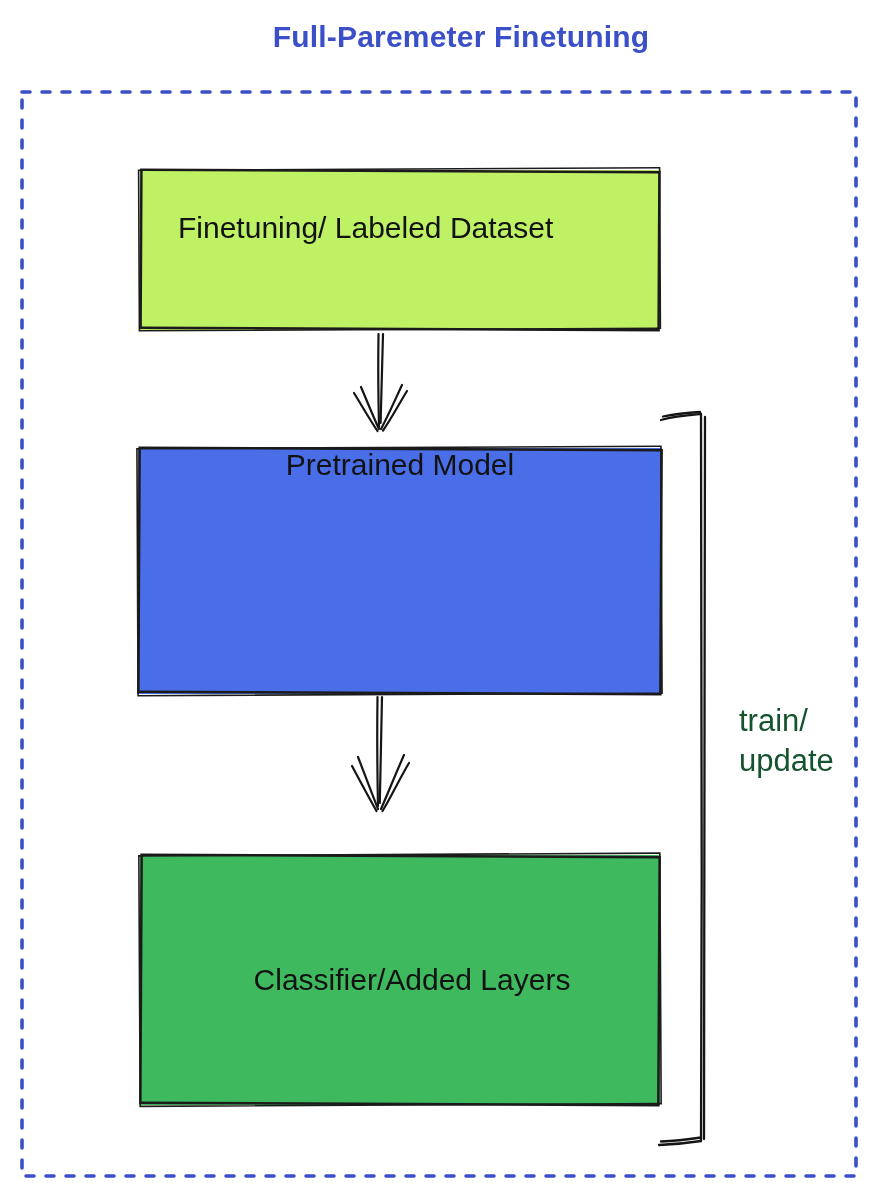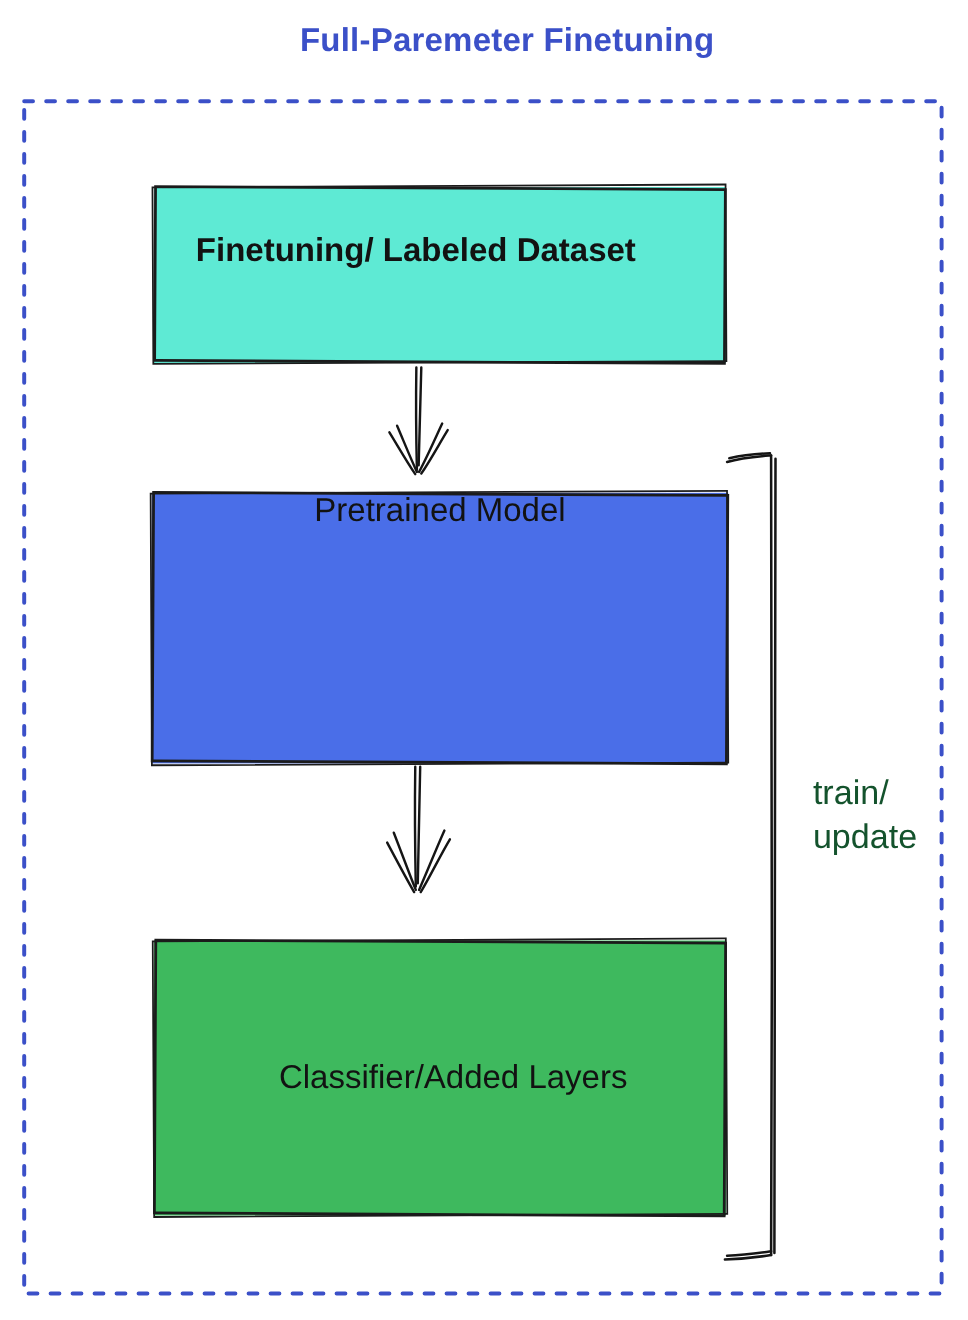--- a/index.html
+++ b/index.html
@@ -22,21 +22,21 @@
     white-space:pre-line;color:#14532d;
   }
 </style>
 </head>
 <body>
 
 <div class="page">
 
   <div class="title" style="color: rgb(59, 80, 200);">Full-Paremeter Finetuning</div>
 
-  <div class="node node-dataset" style="background-color: #5eead4; font-weight: bold;">
+  <div class="node node-dataset" style="background-color: #bef264;">
     <span class="node-label">Finetuning/ Labeled Dataset</span>
   </div>
 
   <div class="node node-pretrained" style="background-color: rgb(74, 110, 232);">
     <span class="node-label">Pretrained Model</span>
   </div>
 
   <div class="node node-classifier" style="background-color: rgb(62, 185, 94); padding-left: 24px;">
     <span class="node-label">Classifier/Added Layers</span>
   </div>

